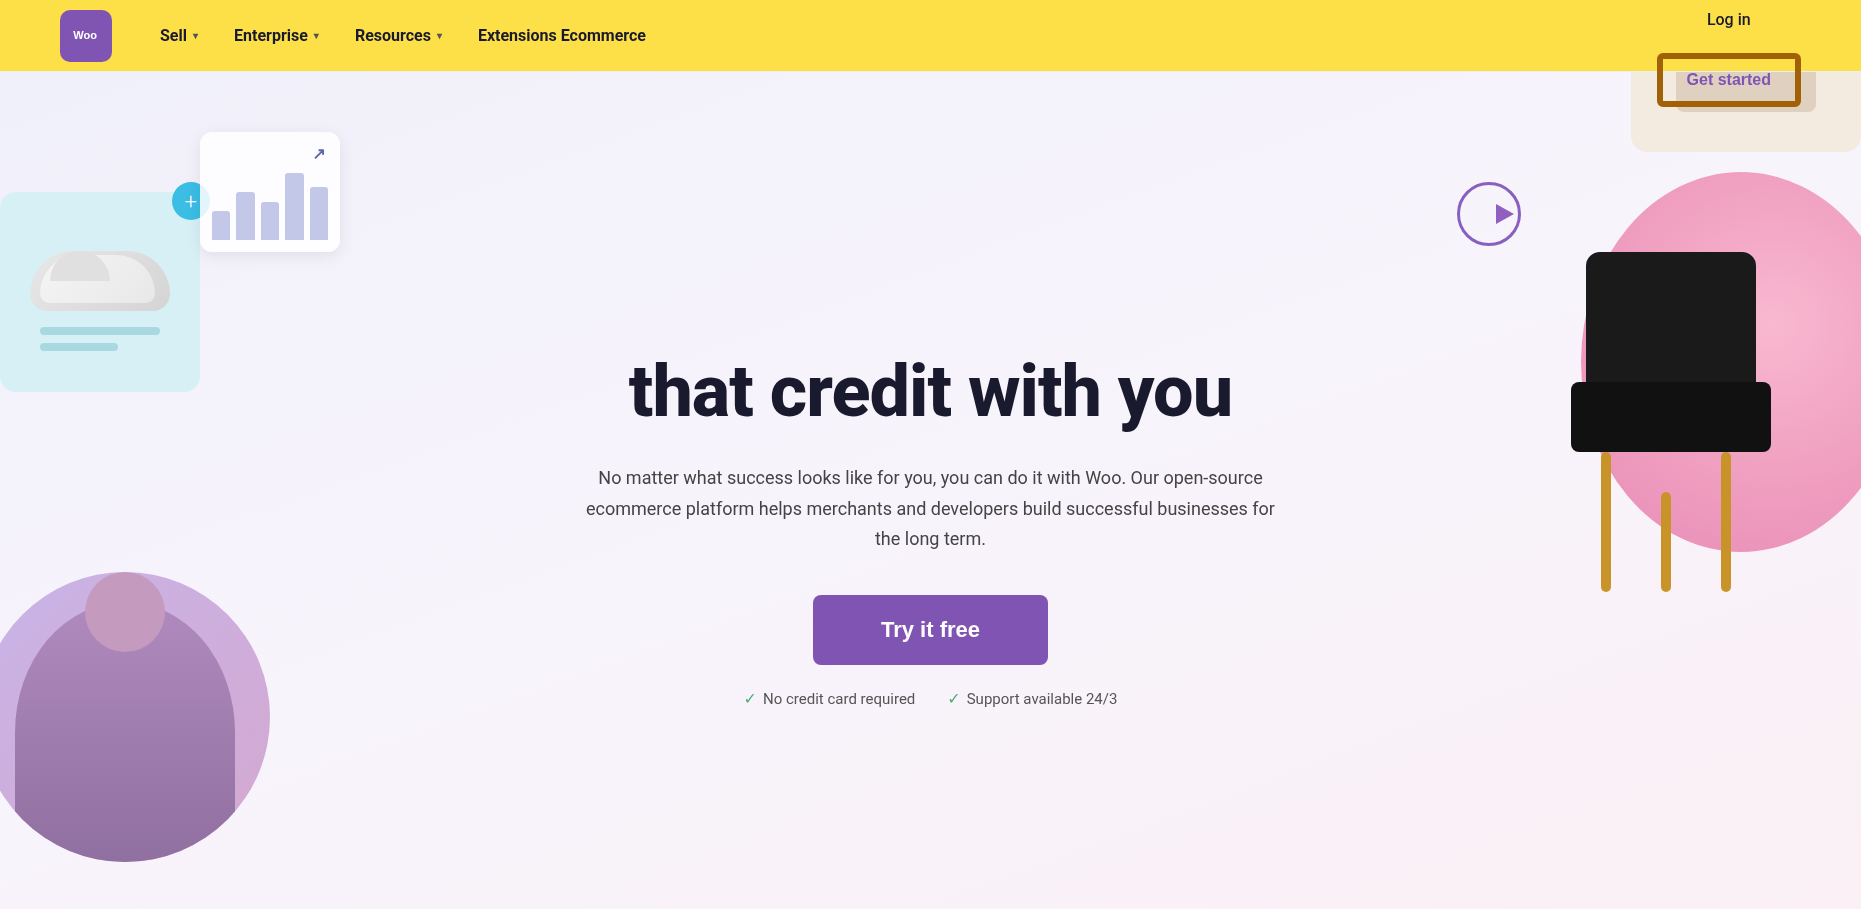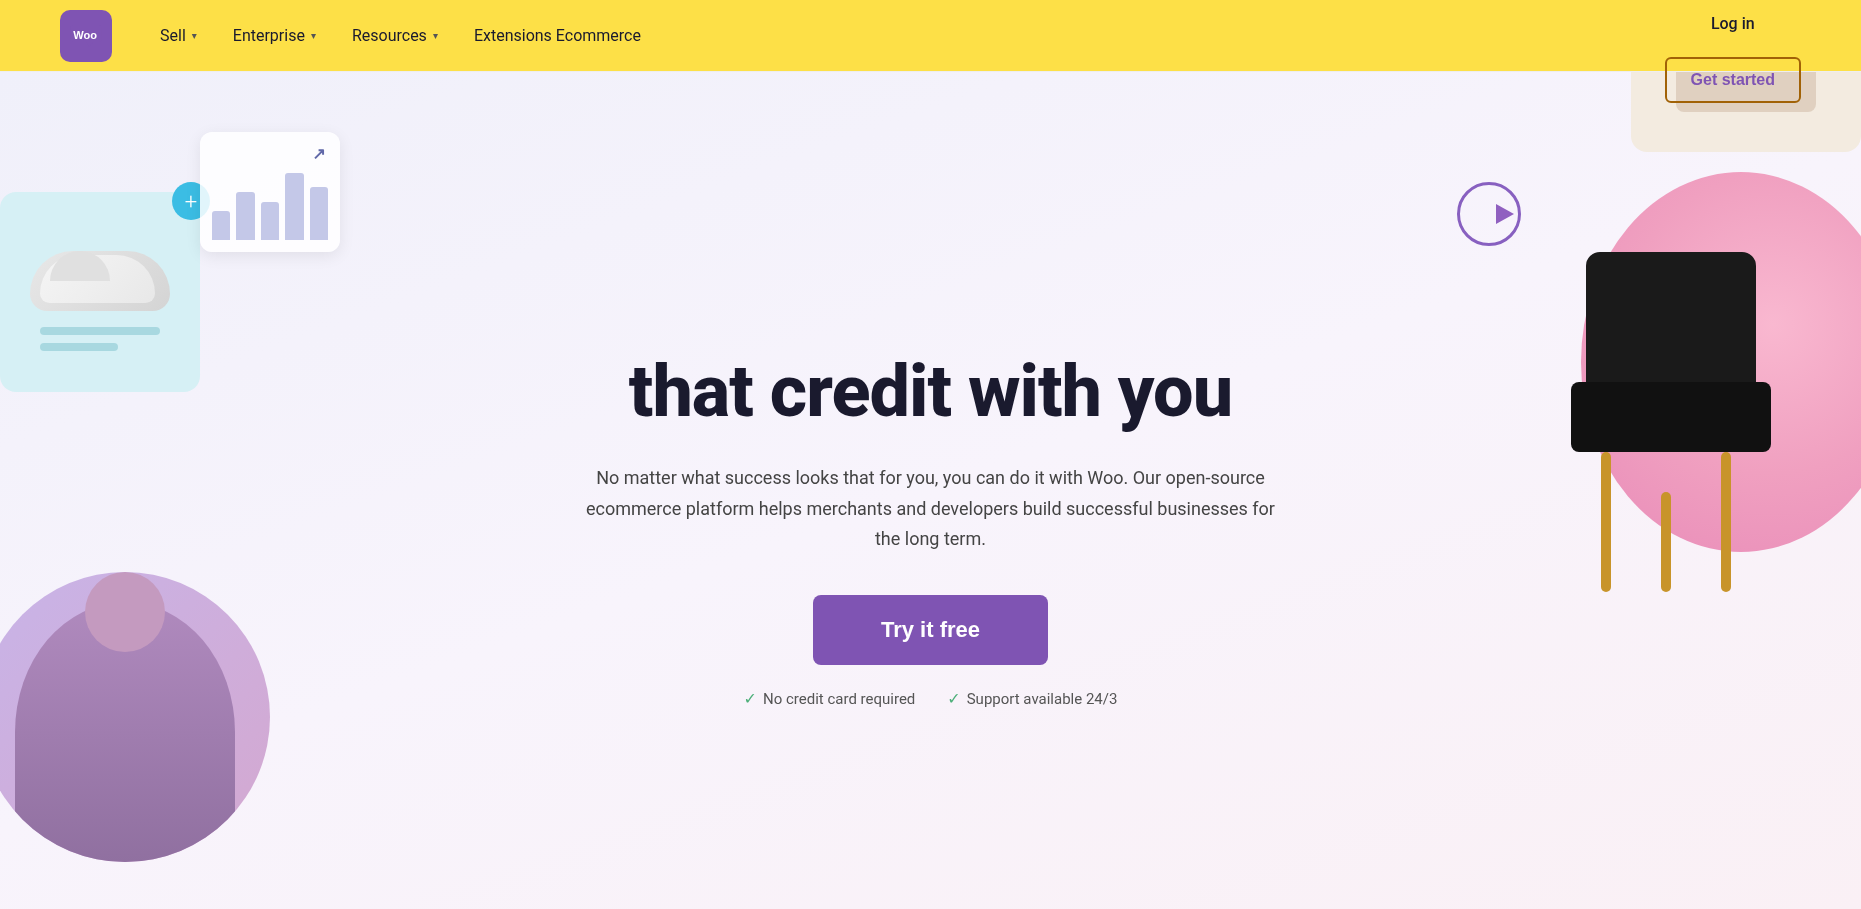--- a/index.html
+++ b/index.html
@@ -53,21 +53,21 @@
       flex: 1;
     }
 
     .nav-item {
       display: flex;
       align-items: center;
       gap: 6px;
       font-size: 16px;
       color: #1a1a2e;
       cursor: pointer;
-      font-weight: 400;
+      font-weight: 700;
       text-decoration: none;
     }
 
     .nav-item .chevron {
       font-size: 10px;
       color: #555;
     }
 
     .nav-right {
       display: flex;
@@ -89,21 +89,21 @@
     .login-link {
       font-size: 16px;
       font-weight: 500;
       color: #1a1a2e;
       text-decoration: none;
       cursor: pointer;
     }
 
     .get-started-btn {
       padding: 12px 24px;
-      border: 2px solid #a16207;
+      border: 6px solid #a16207;
       border-radius: 6px;
       background: transparent;
       color: #7f54b3;
       font-size: 16px;
       font-weight: 600;
       cursor: pointer;
       white-space: nowrap;
     }
 
     
@@ -429,21 +429,21 @@
       <div class="chart-bar" style="height:70%;"></div>
       <div class="chart-bar" style="height:55%;"></div>
     </div>
   </div>
 
   <div class="hero-content">
     <h1 class="hero-title">
       <br>
       <span>that credit with you</span>
     </h1>
-    <p class="hero-subtitle">No matter what success looks that for you, you can do it with Woo. Our open-source ecommerce platform helps merchants and developers build successful businesses for the long term.</p>
+    <p class="hero-subtitle">No matter what success looks like for you, you can do it with Woo. Our open-source ecommerce platform helps merchants and developers build successful businesses for the long term.</p>
     <div>
       <button class="try-btn">Try it free</button>
     </div>
     <div class="hero-badges">
       <div class="badge-item">
         <span class="check-icon">✓</span>
         <span>No credit card required</span>
       </div>
       <div class="badge-item">
         <span class="check-icon">✓</span>

